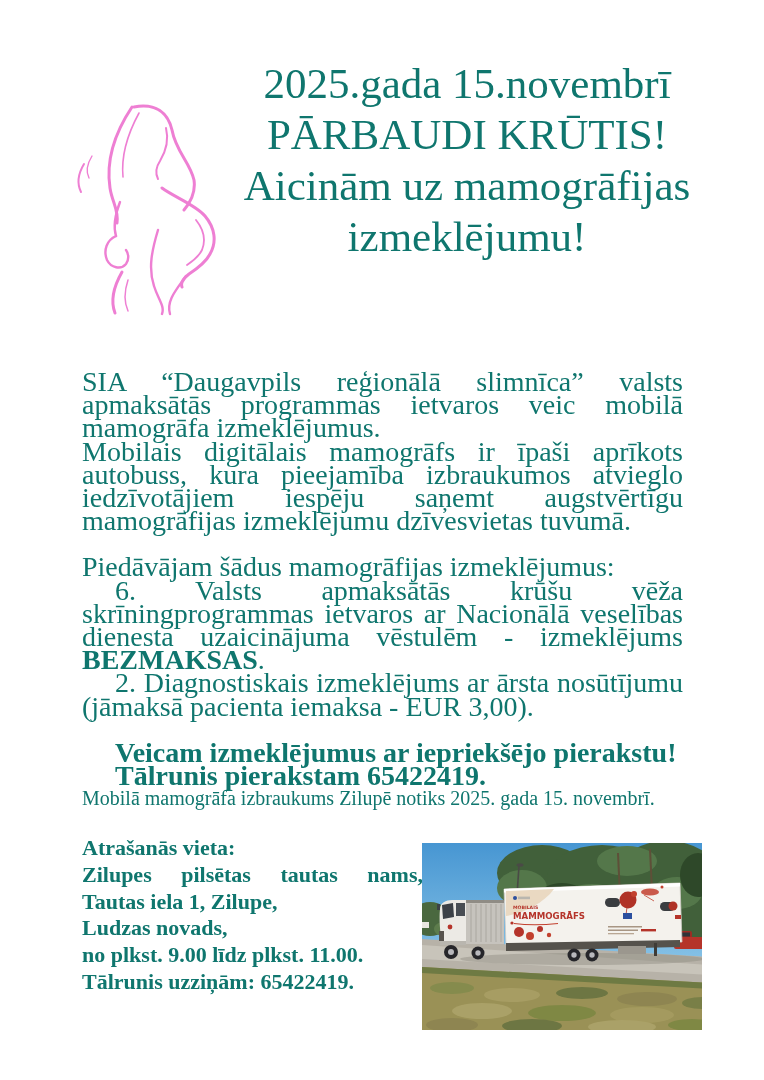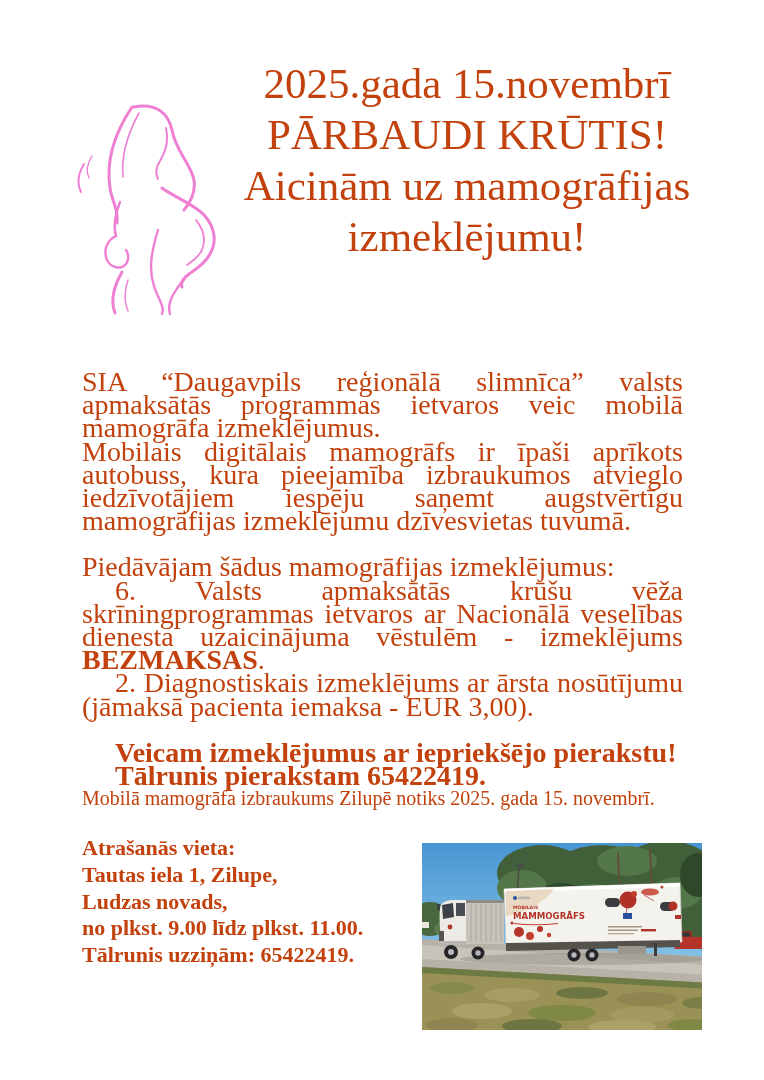--- a/index.html
+++ b/index.html
@@ -1,18 +1,18 @@
 <!DOCTYPE html>
 <html><head>
 <meta charset="utf-8">
 <style>
   html,body { margin:0; padding:0; background:#ffffff; }
   .page {
     position:relative; width:764px; height:1080px; background:#ffffff;
-    font-family:"Liberation Serif", serif; color:#c2410c; overflow:hidden;
+    font-family:"Liberation Serif", serif; color:#0f766e; overflow:hidden;
   }
 
   
   .headline { position:absolute; left:231px; top:58px; width:472px; text-align:center;
               font-size:43px; line-height:51px; }
   .headline div { white-space:nowrap; }
   .headline .hl-bold { font-weight:400; }
 
   
   .silhouette { position:absolute; left:62px; top:104px; width:158px; height:212px; }
@@ -87,20 +87,21 @@
     <p class="indent">2. Diagnostiskais izmeklējums ar ārsta nosūtījumu (jāmaksā pacienta iemaksa - EUR 3,00).</p>
     <div class="sp"></div>
     <p class="booking">Veicam izmeklējumus ar iepriekšējo pierakstu!</p>
     <p class="booking">Tālrunis pierakstam 65422419.</p>
   </div>
 
   <div class="visit-line">Mobilā mamogrāfa izbraukums Zilupē notiks 2025. gada  15. novembrī.</div>
 
   <div class="location">
     <div class="line">Atrašanās vieta:</div>
+    <div class="line stretch">Zilupes pilsētas tautas nams,</div>
     <div class="line">Tautas iela 1, Zilupe,</div>
     <div class="line">Ludzas novads,</div>
     <div class="line">no plkst. 9.00 līdz plkst. 11.00.</div>
     <div class="line">Tālrunis uzziņām: 65422419.</div>
   </div>
 
   <div class="photo">
     <svg viewBox="0 0 288 187" width="288" height="187">
       <defs>
         <linearGradient id="sky" x1="0" y1="0" x2="0" y2="1">

